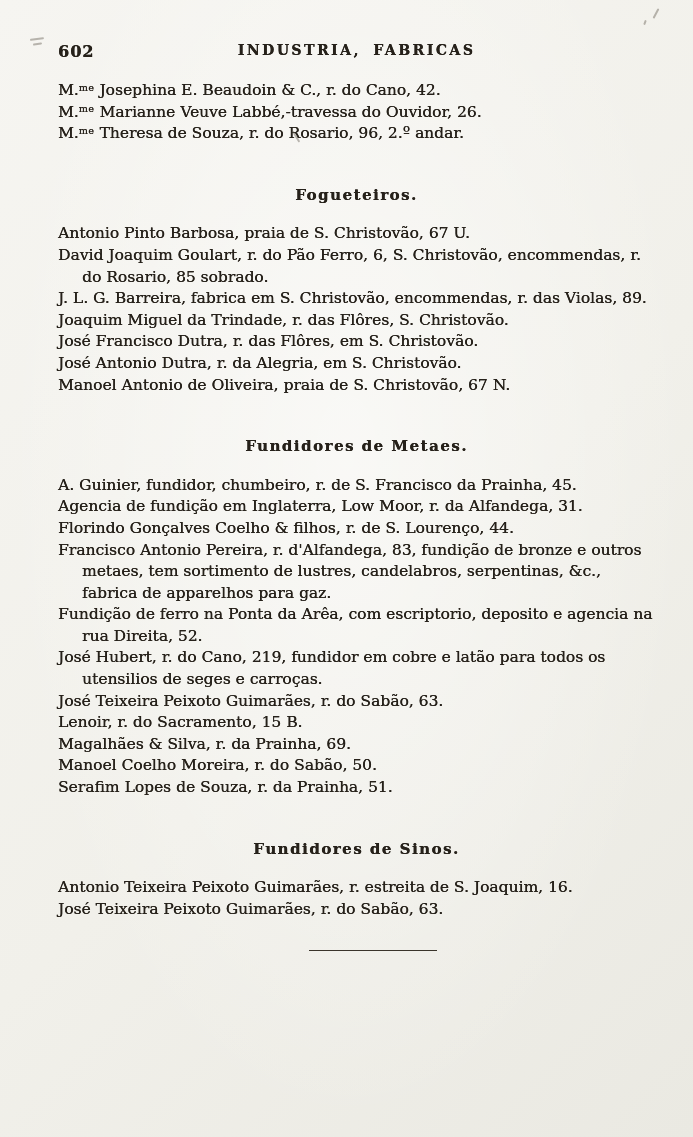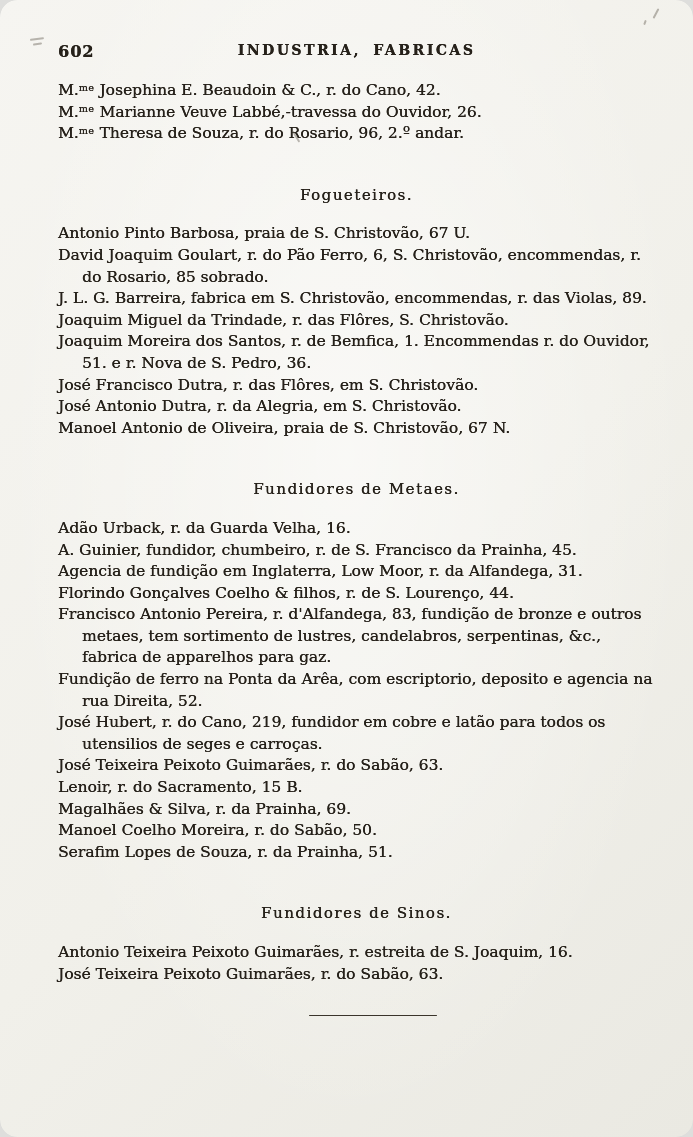--- a/index.html
+++ b/index.html
@@ -1,15 +1,15 @@
 <!DOCTYPE html>
 <html><head>
 <meta charset="utf-8">
 <style>
-  * { box-sizing: border-box; border-radius: 17px; }
+  * { box-sizing: border-box; }
   html, body {
     margin: 0;
     padding: 0;
     background: #dededc;
     font-family: "DejaVu Serif", "Liberation Serif", serif;
   }
   .page {
     position: relative;
     width: 693px;
     height: 1137px;
@@ -54,21 +54,21 @@
     font-size: 9.5px;
     line-height: 0;
     position: relative;
     top: -0.45em;
     letter-spacing: 0.5px;
   }
   .section { margin-top: 40px; }
   .section-title {
     margin: 0 0 17px 0;
     text-align: center;
-    font-weight: normal;
+    font-weight: bold;
     font-size: 15px;
     letter-spacing: 1.5px;
   }
   .end-rule {
     width: 128px;
     border: 0;
     border-top: 1.7px solid #3a342b;
     margin: 30px auto 0;
     transform: translateX(16px);
   }
@@ -108,29 +108,27 @@
     <p class="entry intro-entry"><span>M.</span><span class="sup">me</span>
       <span>Theresa de Souza, r. do Rosario, 96, 2.º andar.</span></p>
   </section>
 
   <section class="section">
     <h2 class="section-title">Fogueteiros.</h2>
     <p class="entry">Antonio Pinto Barbosa, praia de S. Christovão, 67 U.</p>
     <p class="entry">David Joaquim Goulart, r. do Pão Ferro, 6, S. Christovão, encommendas, r. do Rosario, 85 sobrado.</p>
     <p class="entry">J. L. G. Barreira, fabrica em S. Christovão, encommendas, r. das Violas, 89.</p>
     <p class="entry">Joaquim Miguel da Trindade, r. das Flôres, S. Christovão.</p>
-    <p class="entry">Joaquim Moreira dos Santos, r. de Bemfica, 1. Encommendas r. do Ouvidor, 51. e r. Nova de S. Pedro, 36.</p>
     <p class="entry">José Francisco Dutra, r. das Flôres, em S. Christovão.</p>
     <p class="entry">José Antonio Dutra, r. da Alegria, em S. Christovão.</p>
     <p class="entry">Manoel Antonio de Oliveira, praia de S. Christovão, 67 N.</p>
   </section>
 
   <section class="section">
     <h2 class="section-title">Fundidores de Metaes.</h2>
-    <p class="entry">Adão Urback, r. da Guarda Velha, 16.</p>
     <p class="entry">A. Guinier, fundidor, chumbeiro, r. de S. Francisco da Prainha, 45.</p>
     <p class="entry">Agencia de fundição em Inglaterra, Low Moor, r. da Alfandega, 31.</p>
     <p class="entry">Florindo Gonçalves Coelho &amp; filhos, r. de S. Lourenço, 44.</p>
     <p class="entry">Francisco Antonio Pereira, r. d'Alfandega, 83, fundição de bronze e outros metaes, tem sortimento de lustres, candelabros, serpentinas, &amp;c., fabrica de apparelhos para gaz.</p>
     <p class="entry">Fundição de ferro na Ponta da Arêa, com escriptorio, deposito e agencia na rua Direita, 52.</p>
     <p class="entry">José Hubert, r. do Cano, 219, fundidor em cobre e latão para todos os utensilios de seges e carroças.</p>
     <p class="entry">José Teixeira Peixoto Guimarães, r. do Sabão, 63.</p>
     <p class="entry">Lenoir, r. do Sacramento, 15 B.</p>
     <p class="entry">Magalhães &amp; Silva, r. da Prainha, 69.</p>
     <p class="entry">Manoel Coelho Moreira, r. do Sabão, 50.</p>

